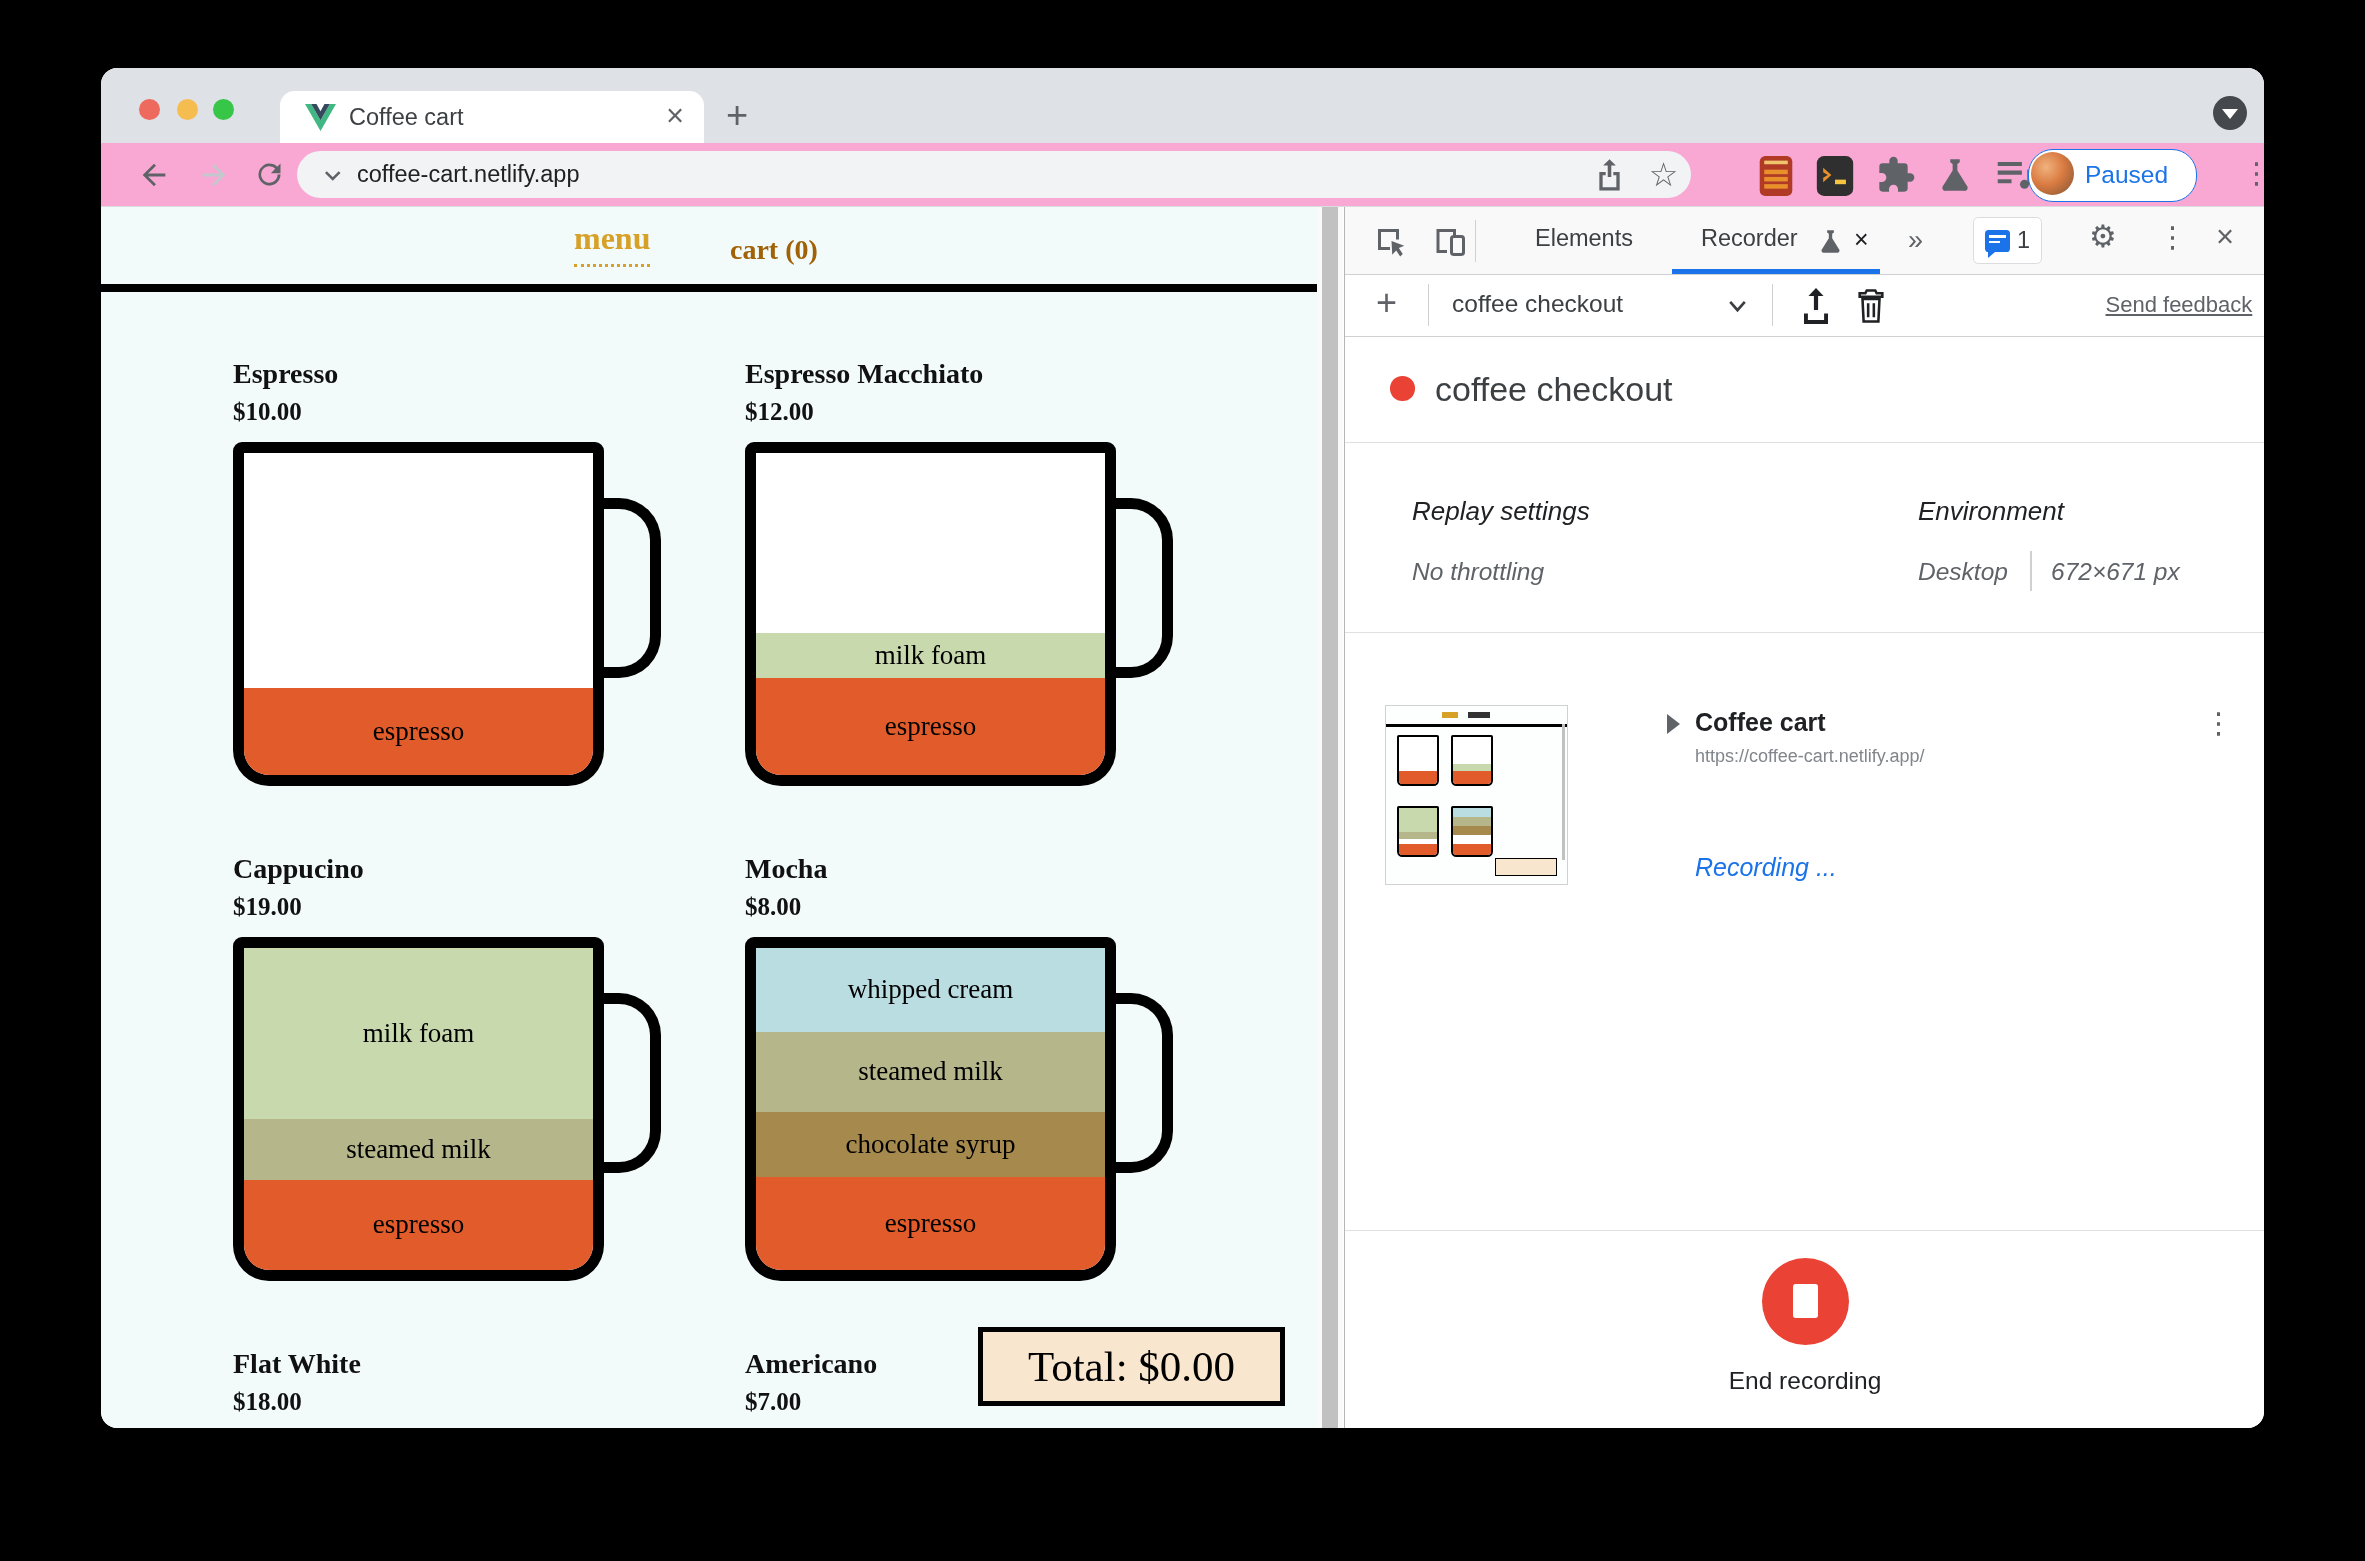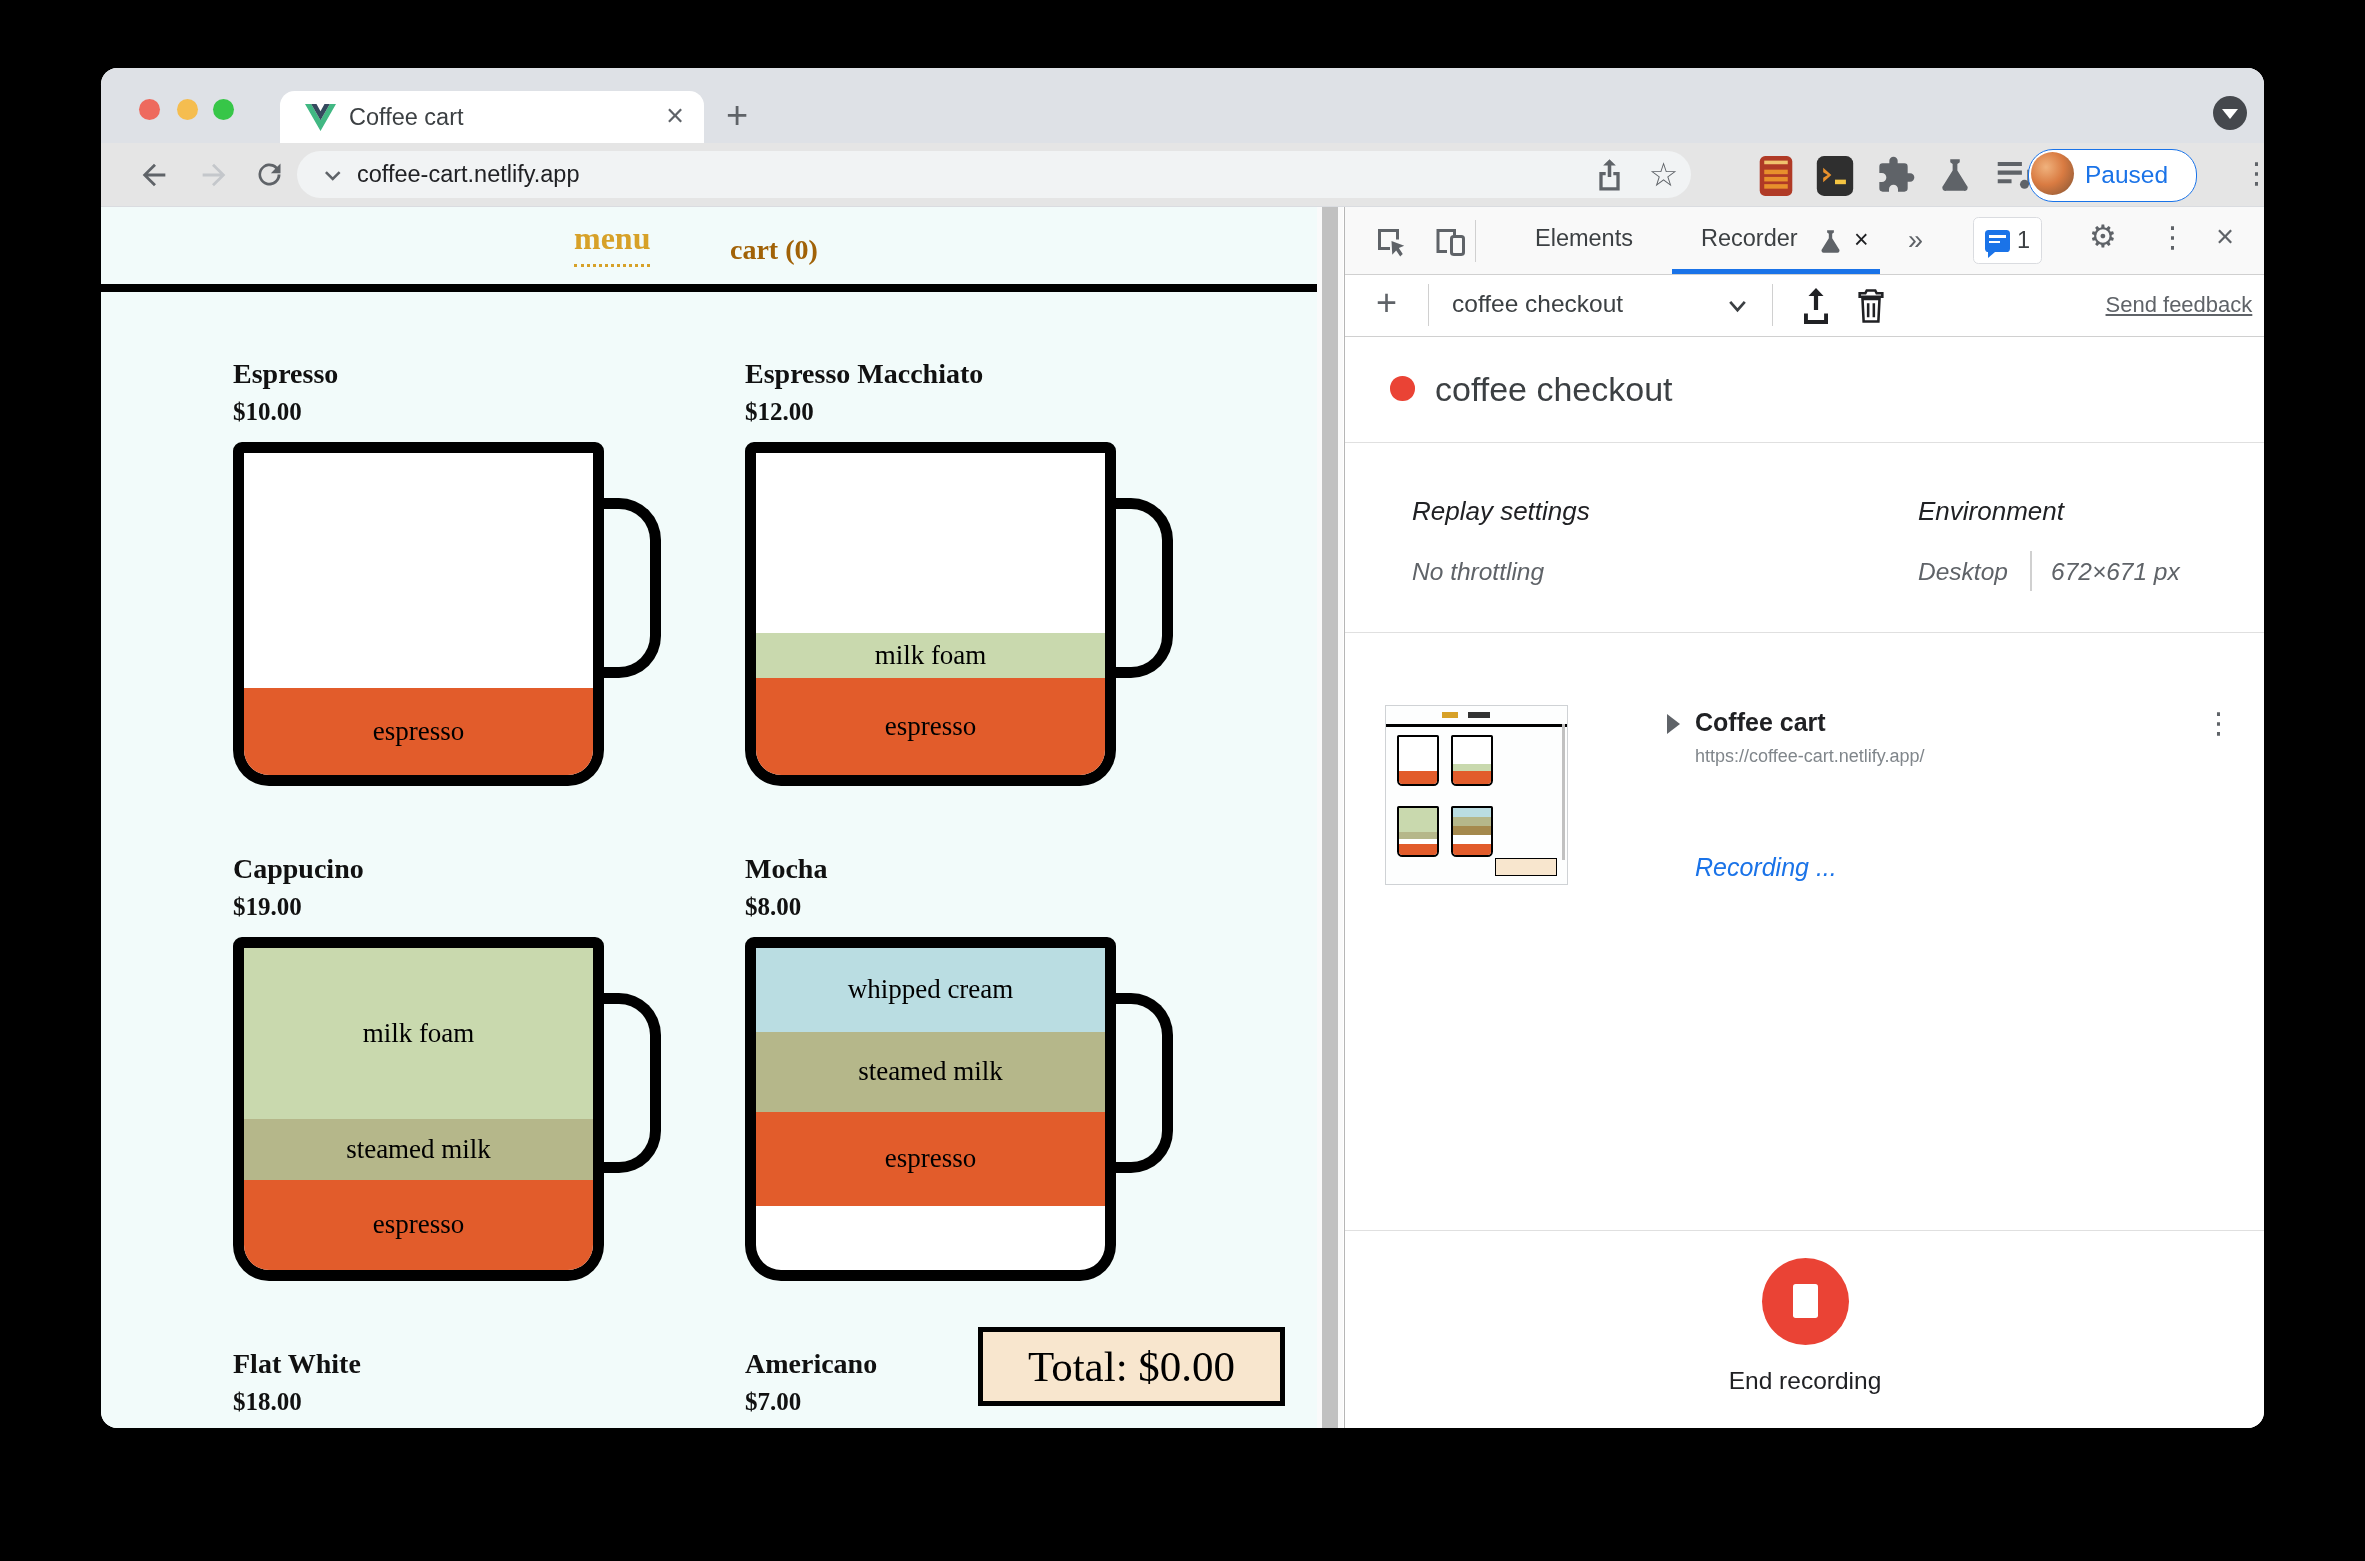--- a/index.html
+++ b/index.html
@@ -14,21 +14,21 @@
   .tl.green{left:112px;background:#37c648;}
   .tab{position:absolute;left:179px;top:22.6px;width:424px;height:53px;background:#fff;border-radius:14.5px 14.5px 0 0;}
   .tab .vue{position:absolute;left:25px;top:13.6px;}
   .tab .tab-title{position:absolute;left:69px;top:13.6px;font-size:23.5px;color:#3c4043;}
   .tab .tab-close{position:absolute;right:20px;top:7.2px;font-size:31px;color:#5f6368;line-height:36px;}
   .newtab{position:absolute;left:625px;top:23.5px;font-size:38px;color:#5f6368;font-weight:300;line-height:47px;}
   .tabsearch{position:absolute;left:2112px;top:28px;width:34px;height:34px;border-radius:50%;background:#45484d;}
   .tabsearch .tri{position:absolute;left:9px;top:12.7px;width:0;height:0;border-left:8.2px solid transparent;border-right:8.2px solid transparent;border-top:10px solid #fff;}
 
   
-  .toolbar{position:absolute;left:0;top:75px;width:100%;height:63px;background:#e5e5e5;border-bottom:0.9px solid #dadce0;padding-left:35px;}
+  .toolbar{position:absolute;left:0;top:75px;width:100%;height:63px;background:#f9a8d4;border-bottom:0.9px solid #dadce0;padding-left:35px;}
   .nav-ic{position:absolute;top:14.5px;width:34px;height:34px;color:#5f6368;}
   .omnibox{position:absolute;left:196px;top:8.2px;width:1394px;height:47px;background:#f1f3f4;border-radius:23.5px;}
   .omni-chevron{position:absolute;left:23.5px;top:13.6px;}
   .omni-url{position:absolute;left:60px;top:10px;font-size:23.5px;color:#202124;}
   .omni-right{position:absolute;right:12.7px;top:7.2px;display:flex;gap:23.5px;}
   .ext{position:absolute;top:11.8px;}
   .profile-pill{position:absolute;left:1927px;top:6.3px;width:167px;height:51px;border:1.8px solid #1a73e8;border-radius:25px;background:#fff;}
   .avatar{position:absolute;left:1.8px;top:1.8px;width:43px;height:43px;border-radius:50%;background:radial-gradient(circle at 35% 35%, #f0b27d 0%, #d97b42 45%, #7e5233 100%);}
   .paused-txt{position:absolute;left:56px;top:11px;font-size:24.5px;color:#1a73e8;}
   .kebab{font-size:29px;color:#5f6368;letter-spacing:0;line-height:31px;}
@@ -248,20 +248,21 @@
               </div>
             </div>
             <div class="menu-item" style="left: 644px; top: 646px;">
               <div class="item-name">Mocha</div>
               <div class="item-price">$8.00</div>
               <div class="cup">
                 <div class="cup-handle"></div>
                 <div class="cup-body">
                   <div class="layer" style="height: 26%; background: rgb(186, 221, 226);">whipped cream</div>
                   <div class="layer" style="height: 25%; background: rgb(181, 183, 138);">steamed milk</div>
+                  <div class="layer" style="height: 20%; background: rgb(165, 137, 77);">chocolate syrup</div>
                   <div class="layer" style="height: 29%; background: rgb(226, 92, 43);">espresso</div>
                 </div>
               </div>
             </div>
             <div class="menu-item" style="left: 132px; top: 1141px;">
               <div class="item-name">Flat White</div>
               <div class="item-price">$18.00</div>
             </div>
             <div class="menu-item" style="left: 644px; top: 1141px;">
               <div class="item-name">Americano</div>

